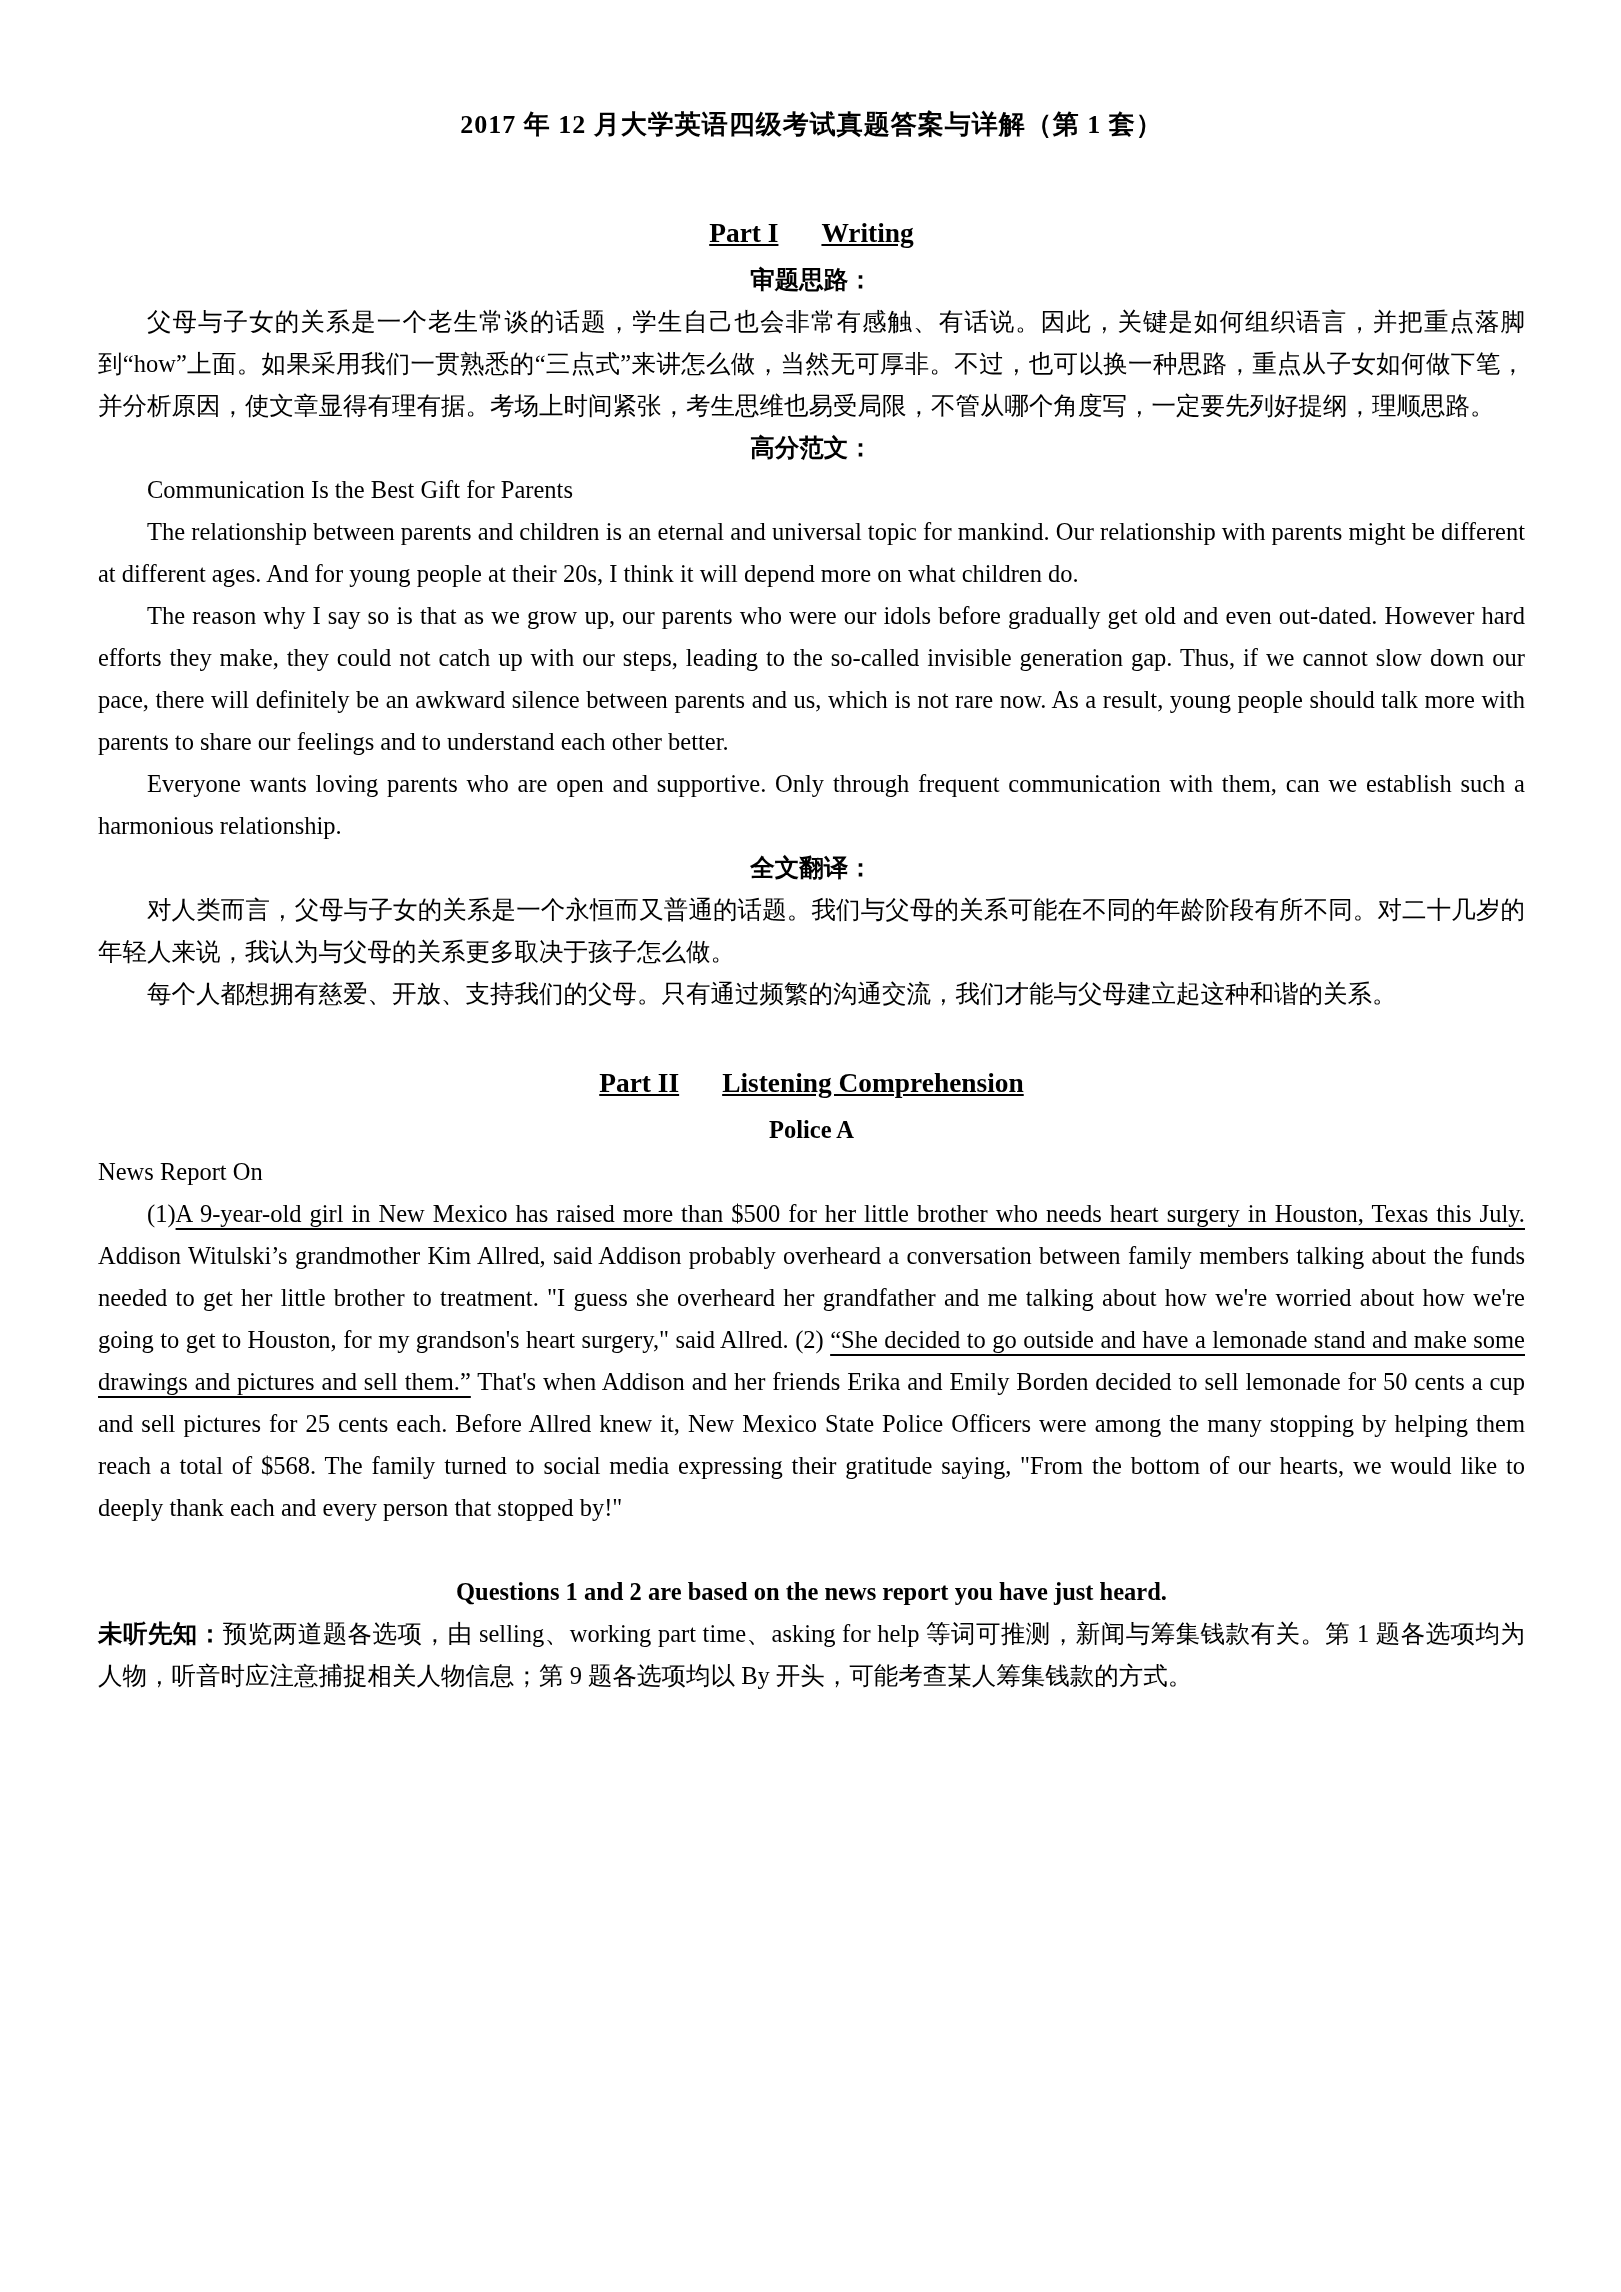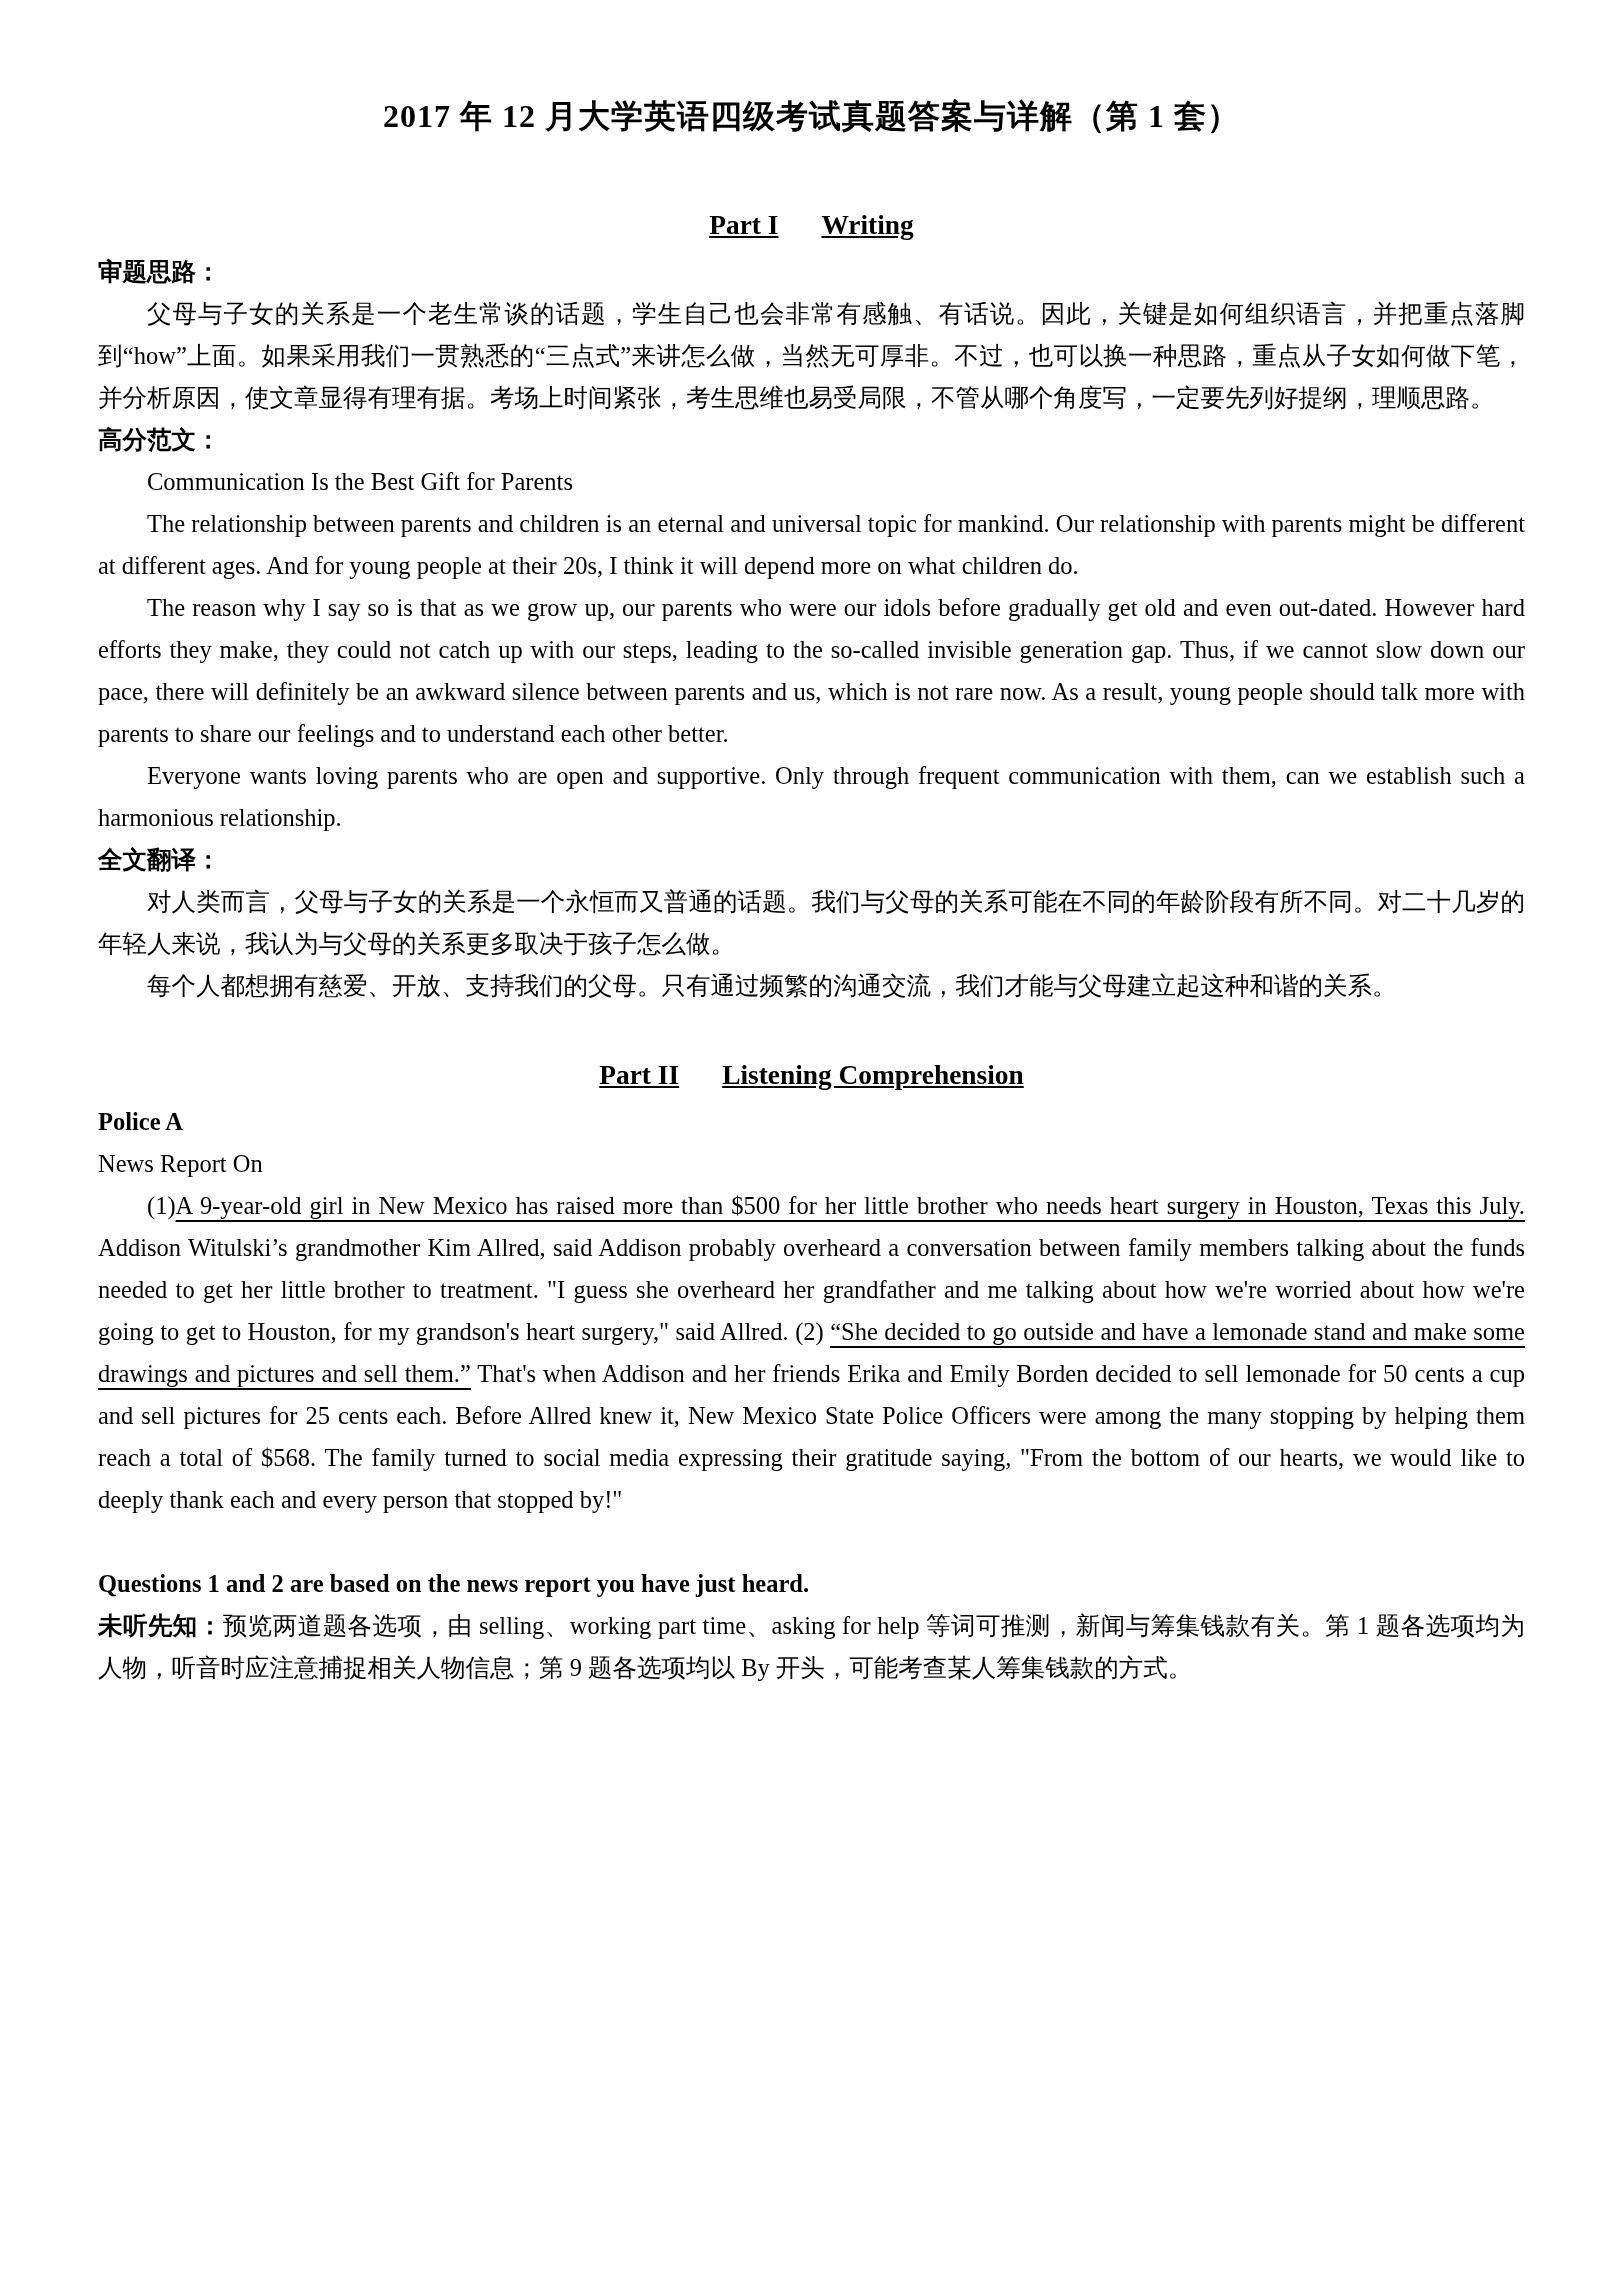--- a/index.html
+++ b/index.html
@@ -9,40 +9,40 @@
     color: #000000;
     overflow: hidden;
   }
   .page {
     box-sizing: border-box;
     width: 1621px; height: 2293px;
     padding: 0 96px 0 98px;
     background: #ffffff;
   }
   .doc-title {
-    margin: 8px; padding-top: 84px;
+    margin: 16px; padding-top: 84px;
     text-align: center;
-    font-size: 32px; font-weight: bold;
+    font-size: 26px; font-weight: bold;
     line-height: 49px;
     letter-spacing: 1px;
   }
   .part-heading {
     margin: 65px 0 5.9px 0;
     text-align: center;
     font-size: 27.4px; font-weight: bold;
     line-height: 39px;
     text-decoration: underline;
   }
   .part-heading .part-label { margin-right: 43px; }
   .line, .para {
     margin: 0;
     font-size: 24.5px;
     line-height: 42px;
   }
-  .bold { font-weight: bold; }
+  .bold { font-weight: bold; text-align: center; }
   .para { text-align: justify; }
   .indent { text-indent: 2em; }
   .center { }
   .center-bold { text-align: center; font-weight: bold; }
   .u {
     text-decoration: underline;
     text-decoration-thickness: 2px;
     text-underline-offset: 5.9px;
   }
   .part2-block { margin-top: 49px; }

